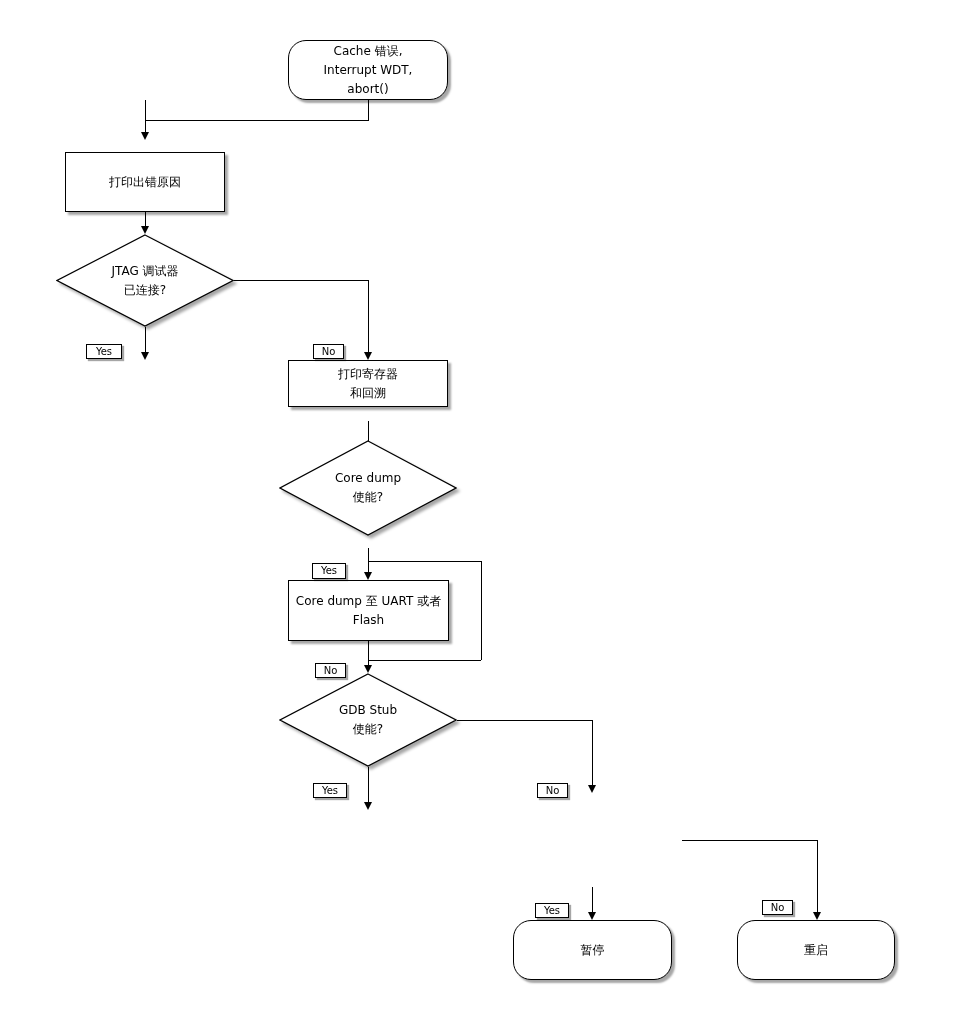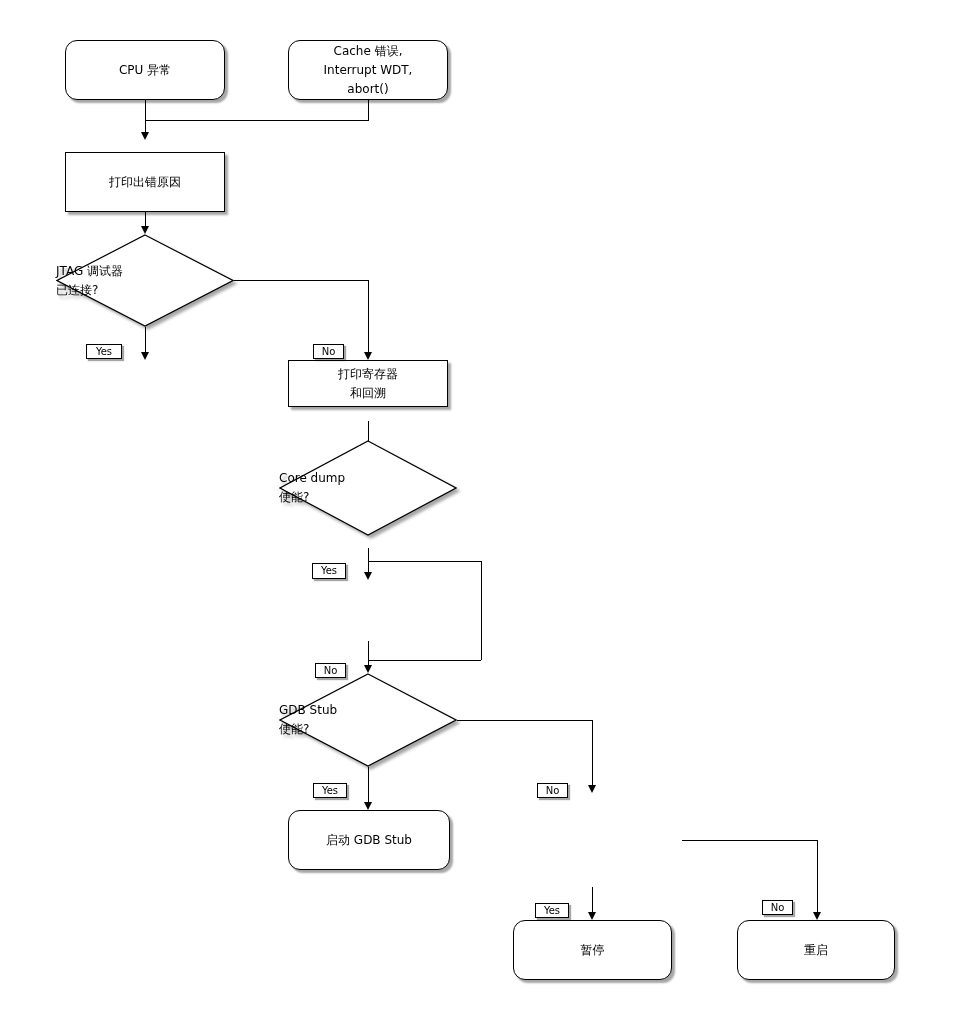--- a/index.html
+++ b/index.html
@@ -3,26 +3,26 @@
 <meta charset="utf-8">
 <style>
   html,body{margin:0;padding:0;background:#fff;}
   .canvas{position:relative;width:960px;height:1020px;background:#fff;overflow:hidden;
           font-family:"DejaVu Sans","Liberation Sans",sans-serif;color:#000;}
   
   .box{position:absolute;box-sizing:border-box;border:1px solid #000;background:#fff;
        box-shadow:3px 3px 2px rgba(0,0,0,0.35);
        display:flex;flex-direction:column;align-items:center;justify-content:center;
        text-align:center;font-size:12px;line-height:19px;z-index:2;}
-  .rounded{border-radius:12px;}
+  .rounded{border-radius:18px;}
   .diamond{position:absolute;z-index:2;filter:drop-shadow(3px 3px 1.5px rgba(0,0,0,0.35));}
   .diamond svg{display:block;}
   .diamond polygon{fill:#fff;stroke:#000;stroke-width:1.2;}
   .dtext{position:absolute;left:0;top:0;right:0;bottom:0;
-         display:flex;flex-direction:column;align-items:flex-start;justify-content:center;
+         display:flex;flex-direction:column;align-items:center;justify-content:center;
          text-align:center;font-size:12px;line-height:19px;}
   
   .elabel{position:absolute;box-sizing:border-box;border:1px solid #000;background:#fff;
           box-shadow:2px 2px 1px rgba(0,0,0,0.35);
           display:flex;align-items:center;justify-content:center;
           font-size:10px;line-height:10px;z-index:3;}
   
   .hline,.vline{position:absolute;background:#000;z-index:1;}
   .hline{height:1px;}
   .vline{width:1px;}
@@ -71,23 +71,20 @@
   <div class="vline" style="left:592px;top:720px;height:66px"></div>
   <div class="arrow" style="left:588px;top:785px"></div>
 
   <div class="vline" style="left:592px;top:887px;height:26px"></div>
   <div class="arrow" style="left:588px;top:912px"></div>
 
   <div class="hline" style="left:682px;top:840px;width:136px"></div>
   <div class="vline" style="left:817px;top:840px;height:73px"></div>
   <div class="arrow" style="left:813px;top:912px"></div>
 
-  <div class="box rounded" style="left:65px;top:40px;width:160px;height:60px">
-    <span>CPU 异常</span>
-  </div>
 
   <div class="box rounded" style="left:288px;top:40px;width:160px;height:60px">
     <span>Cache 错误,</span>
     <span>Interrupt WDT,</span>
     <span>abort()</span>
   </div>
 
   <div class="box" style="left:65px;top:152px;width:160px;height:60px">
     <span>打印出错原因</span>
   </div>
@@ -111,34 +108,34 @@
   <div class="diamond" style="left:279px;top:440px;width:178px;height:96px">
     <svg width="178" height="96" viewBox="0 0 178 96" preserveAspectRatio="none">
       <polygon points="89,1 177,48 89,95 1,48"></polygon>
     </svg>
     <div class="dtext">
       <span>Core dump</span>
       <span>使能?</span>
     </div>
   </div>
 
+  <div class="box" style="left:288px;top:580px;width:161px;height:61px">
+    <span>Core dump 至 UART 或者 Flash</span>
+  </div>
 
   <div class="diamond" style="left:279px;top:673px;width:178px;height:94px">
     <svg width="178" height="94" viewBox="0 0 178 94" preserveAspectRatio="none">
       <polygon points="89,1 177,47 89,93 1,47"></polygon>
     </svg>
     <div class="dtext">
       <span>GDB Stub</span>
       <span>使能?</span>
     </div>
   </div>
 
-  <div class="box rounded" style="left:288px;top:810px;width:162px;height:60px">
-    <span>启动 GDB Stub</span>
-  </div>
 
 
   <div class="box rounded" style="left:737px;top:920px;width:158px;height:60px">
     <span>重启</span>
   </div>
 
   <div class="box rounded" style="left:513px;top:920px;width:159px;height:60px">
     <span>暂停</span>
   </div>
 

